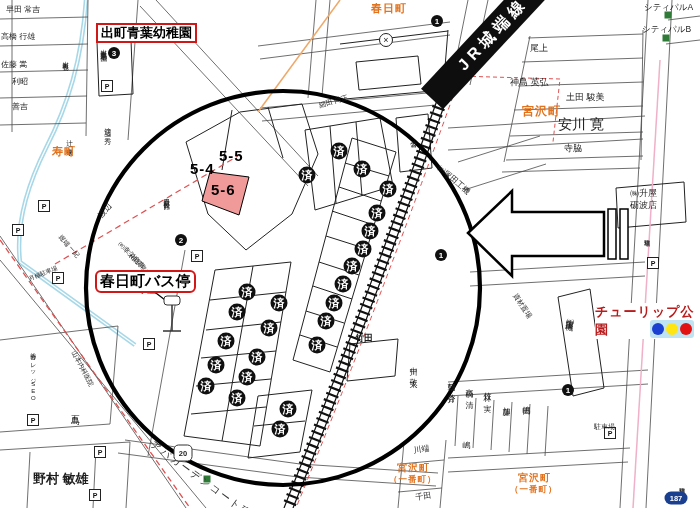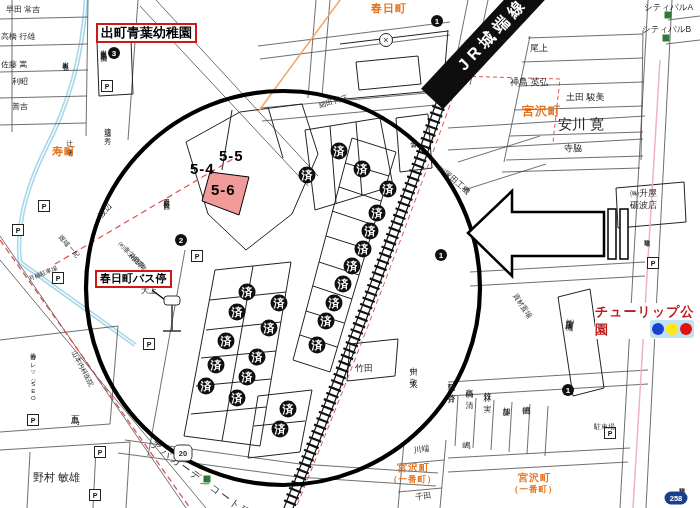--- a/index.html
+++ b/index.html
@@ -79,21 +79,21 @@
     <line x1="152" y1="290" x2="169" y2="303" stroke="#000" stroke-width="1.2"></line>
     <g>
       <rect x="164" y="296" width="16" height="9" fill="#fff" stroke="#333" stroke-width="1" rx="3"></rect>
       <line x1="172" y1="305" x2="172" y2="331" stroke="#333" stroke-width="1.5"></line>
       <line x1="163" y1="331" x2="181" y2="331" stroke="#333" stroke-width="1.5"></line>
     </g>
   </svg>
 
   <div id="overlay">
       <div class="redbox" style="left: 96px; top: 23px; font-size: 13px;">出町青葉幼稚園</div>
-      <div class="redbox" style="left: 95px; top: 270px; font-size: 11px;">春日町バス停</div>
+      <div class="redbox" style="left: 95px; top: 270px; font-size: 15px; border-radius: 6px;">春日町バス停</div>
       <div class="town" style="left: 371px; top: 1px; font-size: 11px;">春日町</div>
       <div class="town" style="left: 52px; top: 144px; font-size: 11px;">寿町</div>
       <div class="town" style="left: 522px; top: 103px; font-size: 12px;">宮沢町</div>
       <div class="town" style="left: 397px; top: 461px; font-size: 10px;">宮沢町</div>
       <div class="town" style="left: 389px; top: 474px; font-size: 8.5px;">（一番町）</div>
       <div class="town" style="left: 518px; top: 471px; font-size: 10px;">宮沢町</div>
       <div class="town" style="left: 510px; top: 484px; font-size: 8.5px;">（一番町）</div>
       <div class="slabel" style="left: 6px; top: 6px; font-size: 8px;">早田 常吉</div>
       <div class="slabel" style="left: 1px; top: 33px; font-size: 8px;">高橋 行雄</div>
       <div class="slabel" style="left: 1px; top: 61px; font-size: 8px;">佐藤 嵩</div>
@@ -106,31 +106,31 @@
       <div class="slabel" style="left: 97px; top: 214px; font-size: 8px; transform: rotate(-48deg);">渡辺</div>
       <div class="slabel" style="left: 62px; top: 234px; font-size: 6.5px; transform: rotate(48deg);">堀端 一紀</div>
       <div class="slabel vert" style="left: 163px; top: 193px; font-size: 6.5px;">春日町公民館</div>
       <div class="slabel" style="left: 122px; top: 240px; font-size: 7px; transform: rotate(46deg);">㈲幸栄商事</div>
       <div class="slabel" style="left: 130px; top: 250px; font-size: 6px; transform: rotate(46deg);">（稲原 常吉）</div>
       <div class="slabel" style="left: 141px; top: 287px; font-size: 8px; text-align: right;">大上</div>
       <div class="slabel" style="left: 28px; top: 276px; font-size: 6px; transform: rotate(-22deg);">月極駐車場</div>
       <div class="slabel" style="left: 76px; top: 350px; font-size: 6.5px; transform: rotate(62deg);">山本内科医院</div>
       <div class="slabel vert" style="left: 30px; top: 348px; font-size: 6px;">総合カレッジSEO</div>
       <div class="slabel vert" style="left: 70px; top: 408px; font-size: 9px;">五島</div>
-      <div class="slabel" style="left: 33px; top: 472px; font-size: 11px;">野村 敏雄</div>
+      <div class="slabel" style="left: 33px; top: 472px; font-size: 13px; font-weight: bold;">野村 敏雄</div>
       <div class="slabel" style="left: 530px; top: 44px; font-size: 9px;">尾上</div>
       <div class="slabel" style="left: 510px; top: 78px; font-size: 9px;">神島 英弘</div>
       <div class="slabel" style="left: 566px; top: 93px; font-size: 9px;">土田 駿美</div>
       <div class="slabel" style="left: 558px; top: 117px; font-size: 14px;">安川 寛</div>
       <div class="slabel" style="left: 564px; top: 144px; font-size: 9px;">寺脇</div>
       <div class="slabel" style="left: 644px; top: 3px; font-size: 8.5px;">シティパルA</div>
       <div class="slabel" style="left: 642px; top: 25px; font-size: 8.5px;">シティパルB</div>
       <div class="slabel" style="left: 318px; top: 102px; font-size: 7px; transform: rotate(-16deg);">細田 尚正</div>
       <div class="slabel vert" style="left: 410px; top: 134px; font-size: 7px;">公舎</div>
-      <div class="slabel" style="left: 355px; top: 364px; font-size: 9px;">竹田</div>
+      <div class="slabel" style="left: 355px; top: 334px; font-size: 9px; font-weight: bold;">竹田</div>
       <div class="slabel vert" style="left: 408px; top: 360px; font-size: 8px;">中川 敬太</div>
       <div class="slabel vert" style="left: 446px; top: 376px; font-size: 8px;">朝日 啓介</div>
       <div class="slabel vert" style="left: 464px; top: 382px; font-size: 8px;">高橋 清</div>
       <div class="slabel vert" style="left: 482px; top: 386px; font-size: 8px;">竹林 実</div>
       <div class="slabel vert" style="left: 501px; top: 400px; font-size: 8px;">加藤</div>
       <div class="slabel vert" style="left: 521px; top: 400px; font-size: 8px;">嶋田</div>
       <div class="slabel vert" style="left: 461px; top: 435px; font-size: 8px;">嶋</div>
       <div class="slabel" style="left: 413px; top: 447px; font-size: 8px; transform: rotate(-8deg);">川端</div>
       <div class="slabel" style="left: 415px; top: 494px; font-size: 8px; transform: rotate(-8deg);">千田</div>
       <div class="slabel" style="left: 441px; top: 164px; font-size: 8px; transform: rotate(41deg);">㈱塚田工機</div>
@@ -181,21 +181,21 @@
       <div class="pmark" style="left: 149px; top: 344px;">P</div>
       <div class="pmark" style="left: 33px; top: 420px;">P</div>
       <div class="pmark" style="left: 100px; top: 452px;">P</div>
       <div class="pmark" style="left: 95px; top: 495px;">P</div>
       <div class="pmark" style="left: 653px; top: 263px;">P</div>
       <div class="pmark" style="left: 610px; top: 433px;">P</div>
       <div class="gsq" style="left: 668px; top: 15px; background: rgb(47, 122, 55);"></div>
       <div class="gsq" style="left: 666px; top: 38px; background: rgb(47, 122, 55);"></div>
       <div class="gsq" style="left: 207px; top: 479px; background: rgb(47, 122, 55);"></div>
       <div class="badge b-hex" style="left: 137px; top: 453px;">20</div>
-      <div class="badge b-oval" style="left: 630px; top: 498px;">258</div>
+      <div class="badge b-oval" style="left: 630px; top: 498px;">187</div>
       <div class="police" style="left: 386px; top: 40px;">×</div>
     </div>
 
   <div id="jrband">JR城端線</div>
   <div id="park">チューリップ公園</div>
   <div id="apart">アパガーデンコート砺波</div>
   <div id="signal" style="background: rgb(191, 227, 242);">
     <span style="background: rgb(27, 63, 208);"></span>
     <span style="background: rgb(255, 230, 18);"></span>
     <span style="background: rgb(226, 18, 18);"></span>

